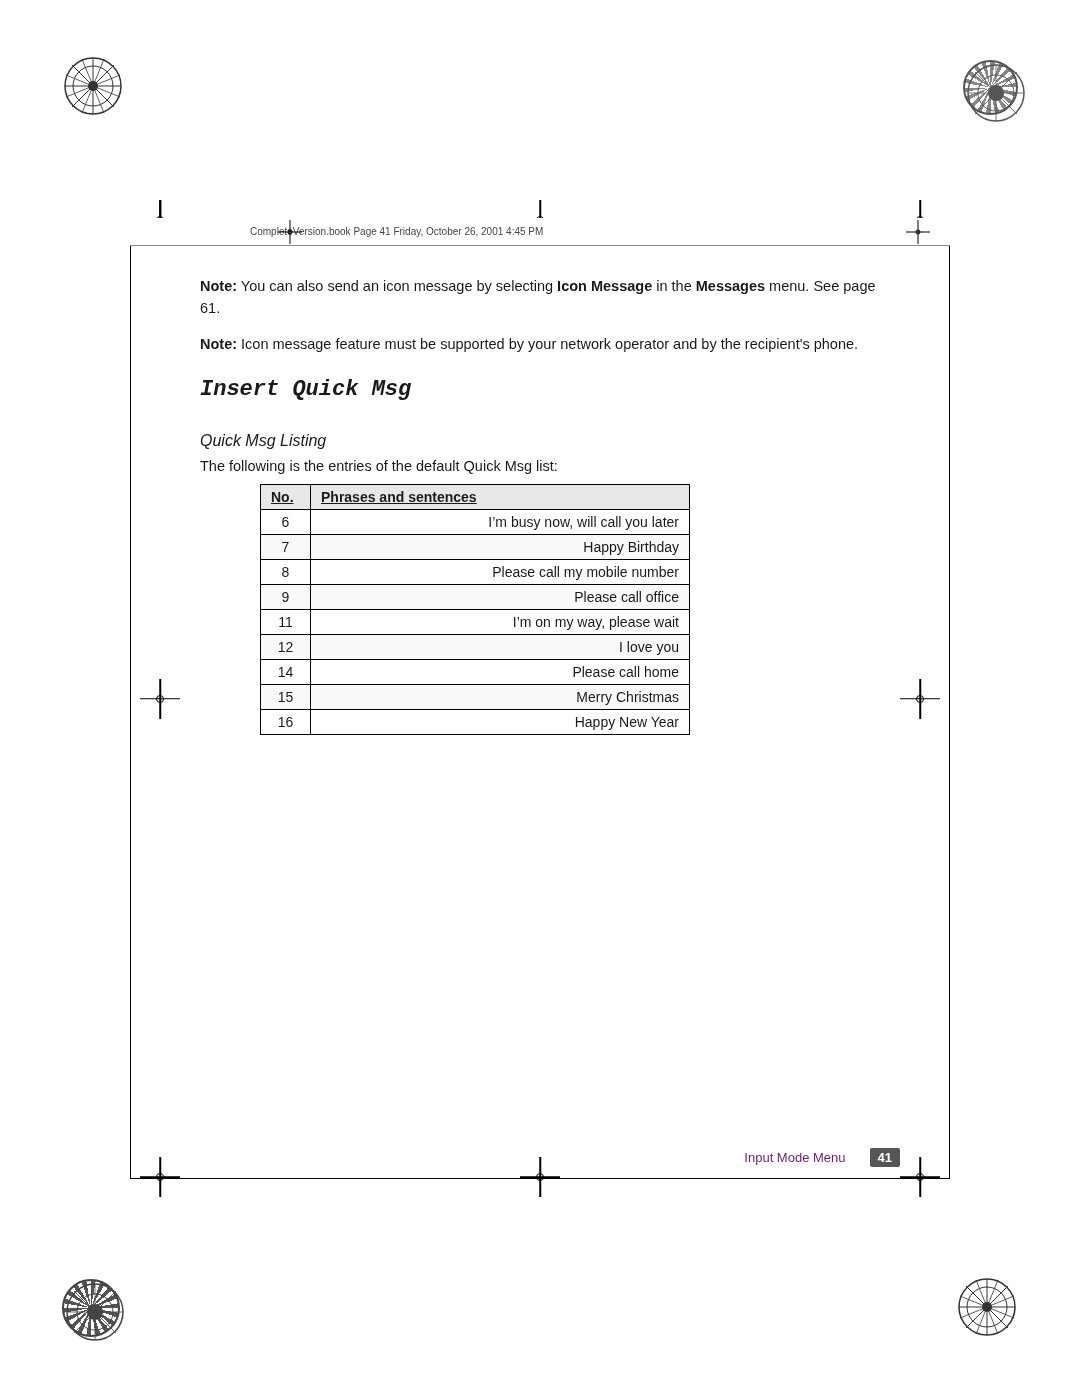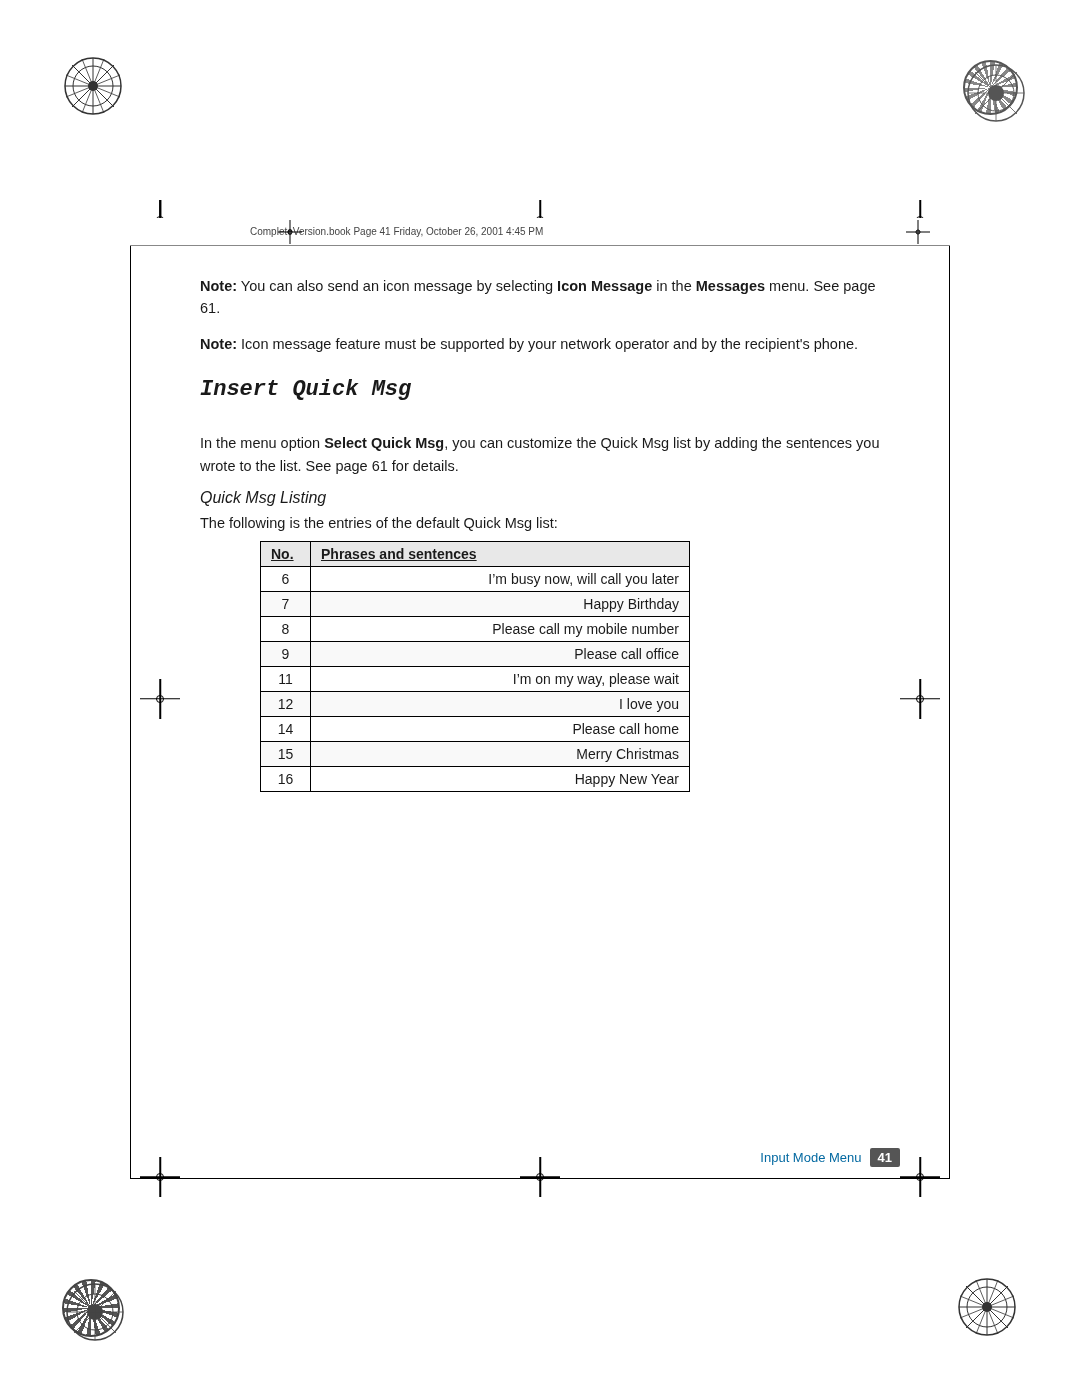--- a/index.html
+++ b/index.html
@@ -189,22 +189,22 @@
       left: 180px;
       right: 180px;
       display: flex;
       justify-content: flex-end;
       align-items: center;
       font-family: Arial, sans-serif;
       font-size: 13px;
     }
 
     .footer-label {
-      color: #0369a1;
-      margin-right: 8px;
+      color: #701a75;
+      margin-right: 24px;
     }
 
     .footer-page {
       background: #555;
       color: #fff;
       padding: 2px 8px;
       font-weight: bold;
       font-size: 13px;
       border-radius: 2px;
     }
@@ -396,23 +396,20 @@
   </div>
 
   <div class="note-block">
     <span class="note-label">Note:</span>
     <span> Icon message feature must be supported by your network operator and by the recipient's phone.</span>
   </div>
 
   <h2 class="section-title">Insert Quick Msg</h2>
 
 
-  <p class="section-body">
-    In the menu option <strong>Select Quick Msg</strong>, you can customize the Quick Msg list by adding the sentences you wrote to the list. See page 61 for details.
-  </p>
 
   <h3 class="subsection-title">Quick Msg Listing</h3>
 
   <p class="table-intro">The following is the entries of the default Quick Msg list:</p>
 
   <table class="msg-table">
     <thead>
       <tr>
         <th>No.</th>
         <th>Phrases and sentences</th>

